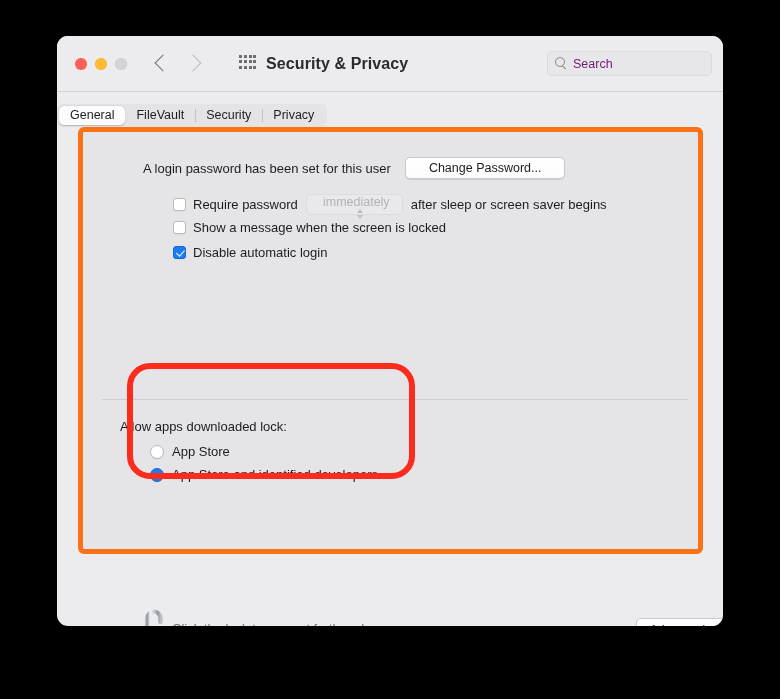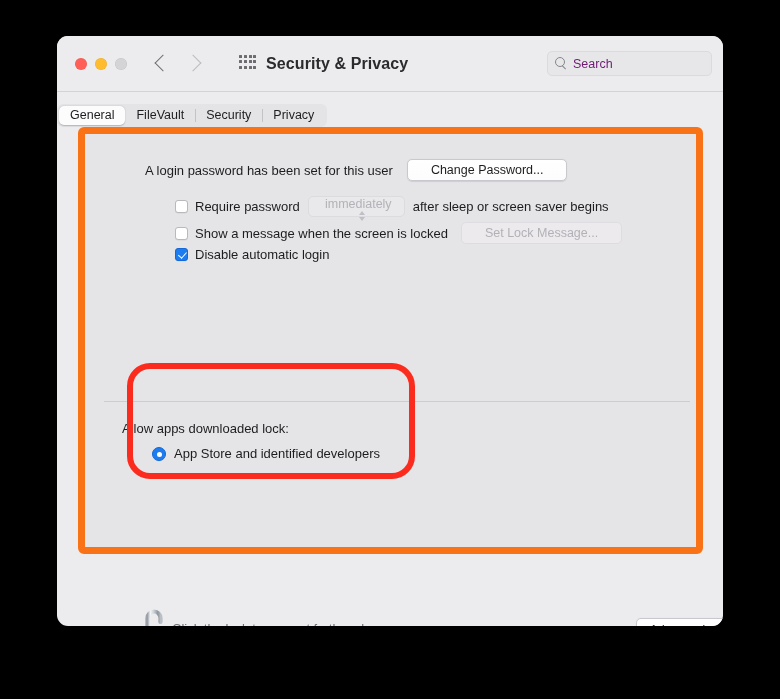--- a/index.html
+++ b/index.html
@@ -194,21 +194,21 @@
   }
 
   
   .panel {
     position: absolute;
     left: 21px;
     top: 91px;
     width: 625px;
     height: 427px;
     background: #e5e4e7;
-    border: 7px solid #f97316;
+    border: 5px solid #f97316;
     border-radius: 6px;
   }
 
   
   .row {
     position: absolute;
     display: flex;
     align-items: center;
     white-space: nowrap;
   }
@@ -462,33 +462,36 @@
             <i class="up"></i>
             <i class="down"></i>
           </span>
         </span>
         <span class="lbl">after sleep or screen saver begins</span>
       </div>
 
       <div class="row row-message">
         <span class="cb"></span>
         <span class="lbl">Show a message when the screen is locked</span>
-        <button class="btn disabled" style="margin-left:13px;">Set Lock Message...</button>
       </div>
 
       <div class="row row-autologin">
         <span class="cb checked"></span>
         <span class="lbl">Disable automatic login</span>
       </div>
 
       <div class="divider"></div>
 
       <div class="downloads">
         <div class="group-title">Allow apps downloaded lock:</div>
 
+        <div class="radio-row">
+          <span class="radio"></span>
+          <span class="lbl">App Store</span>
+        </div>
 
         <div class="radio-row">
           <span class="radio selected"></span>
           <span class="lbl">App Store and identified developers</span>
         </div>
       </div>
     </div>
 
     <svg class="lock-icon" viewBox="0 0 31 40">
       <defs>

